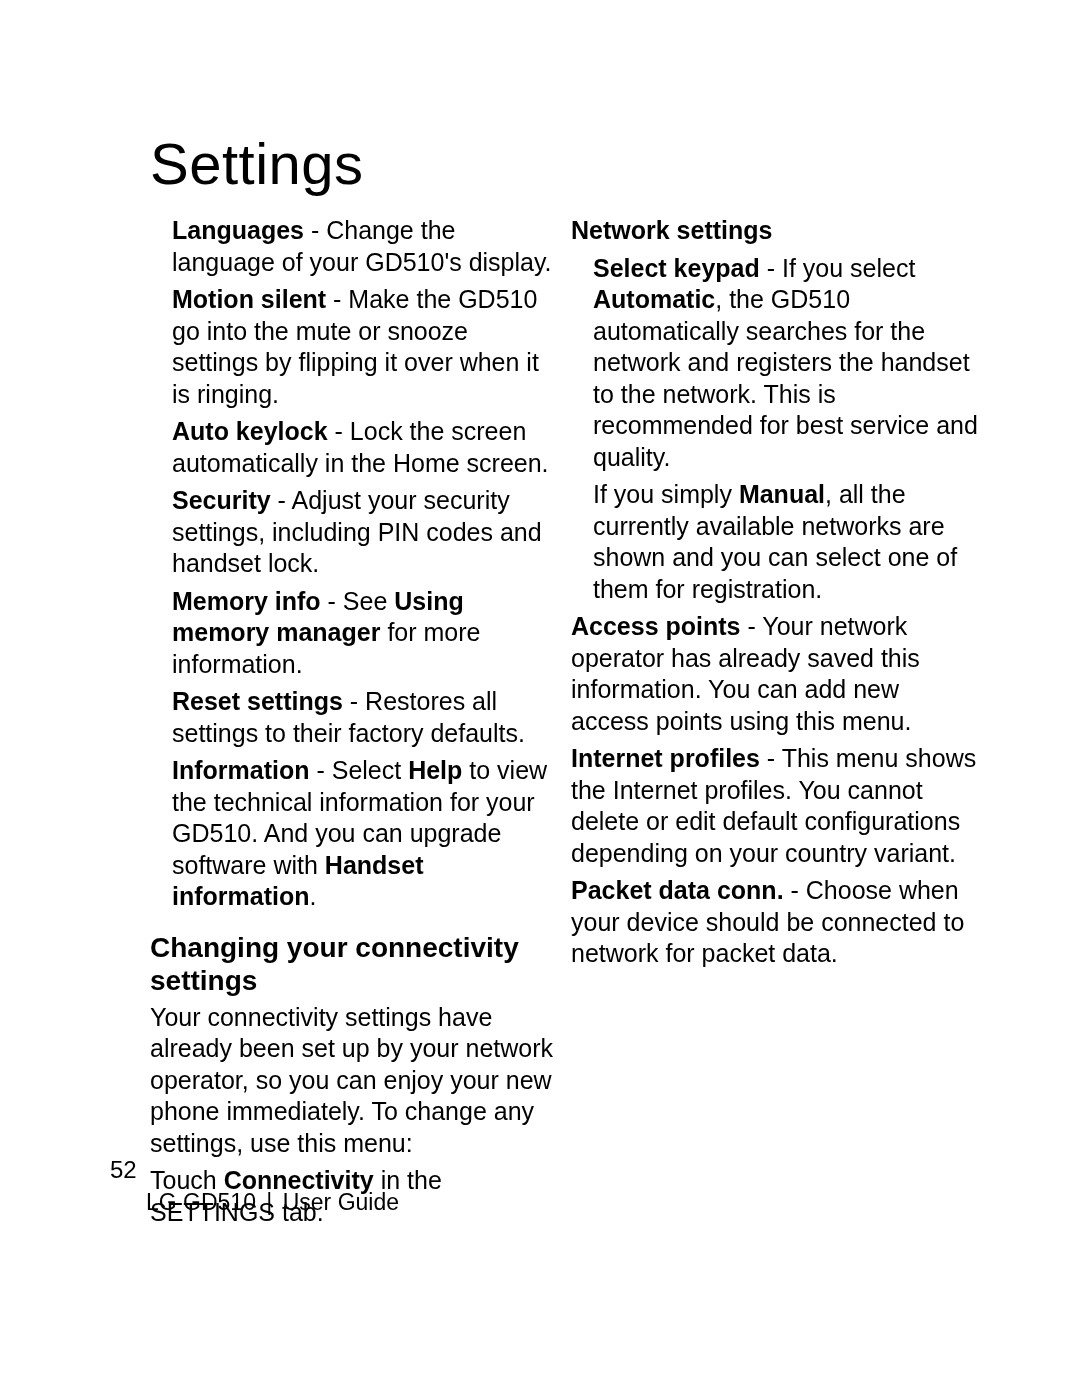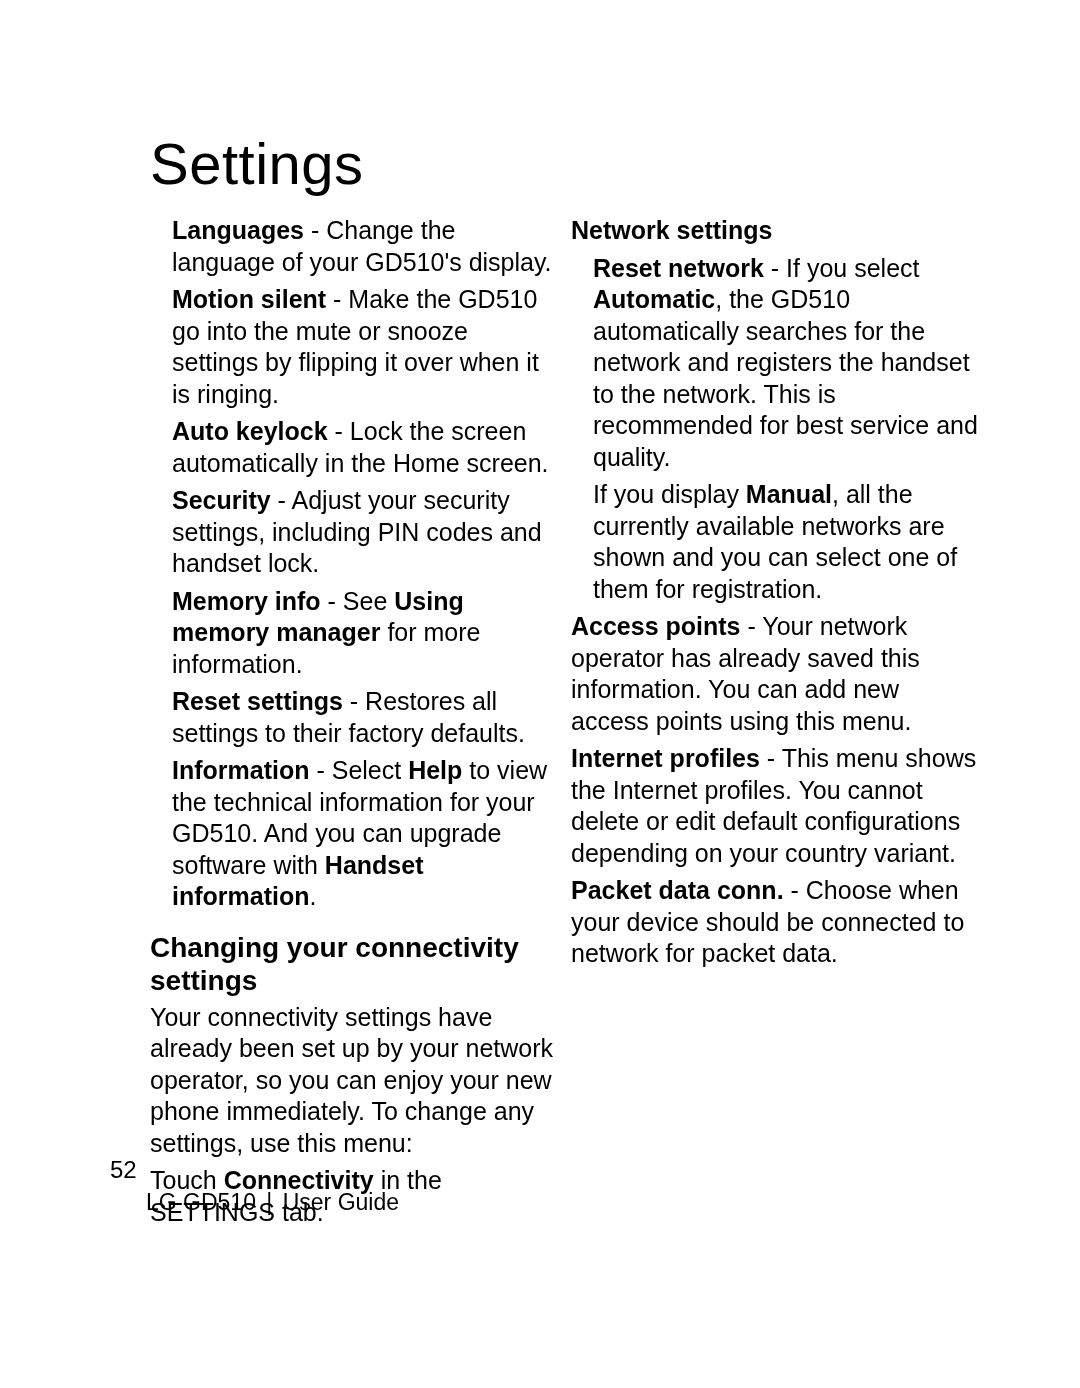--- a/index.html
+++ b/index.html
@@ -117,25 +117,25 @@
 
     </div>
 
     <div class="col">
 
       <p>
         <b>Network settings</b>
       </p>
 
       <p class="indent">
-        <b>Reset network</b><span> -  If you select </span><b>Automatic</b><span>, the GD510 automatically searches for the network and registers the handset to the network. This is recommended for best service and quality.</span>
+        <b>Select keypad</b><span> -  If you select </span><b>Automatic</b><span>, the GD510 automatically searches for the network and registers the handset to the network. This is recommended for best service and quality.</span>
       </p>
 
       <p class="indent">
-        <span>If you display </span><b>Manual</b><span>, all the currently available networks are shown and you can select one of them for registration.</span>
+        <span>If you simply </span><b>Manual</b><span>, all the currently available networks are shown and you can select one of them for registration.</span>
       </p>
 
 
       <p>
         <b>Access points</b><span> - Your network operator has already saved this information. You can add new access points using this menu.</span>
       </p>
 
       <p>
         <b>Internet profiles</b><span> - This menu shows the Internet profiles. You cannot delete or edit default configurations depending on your country variant.</span>
       </p>

